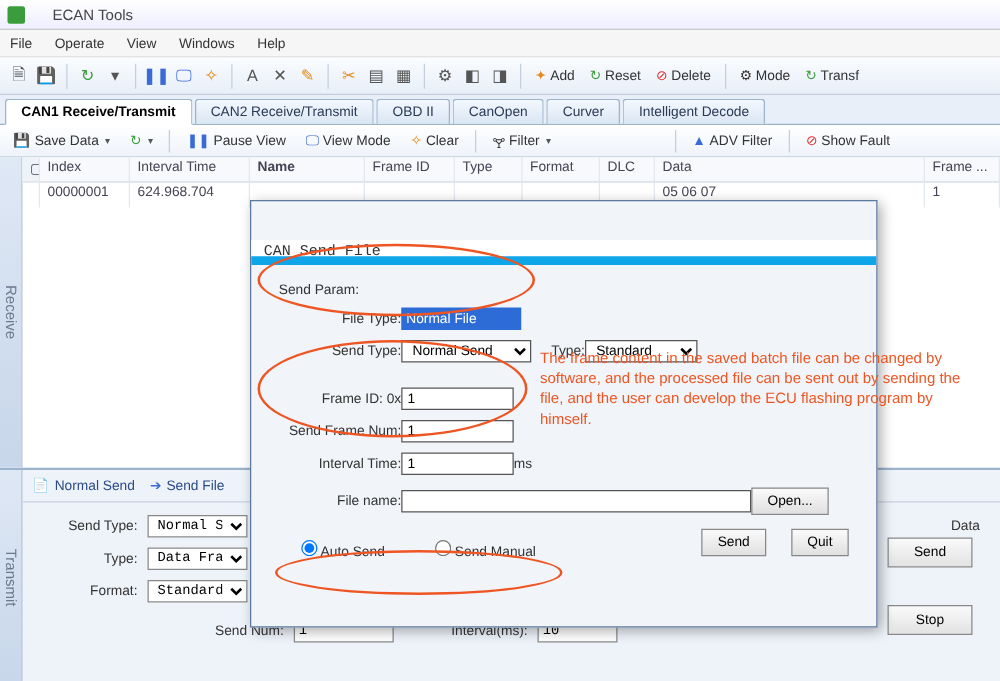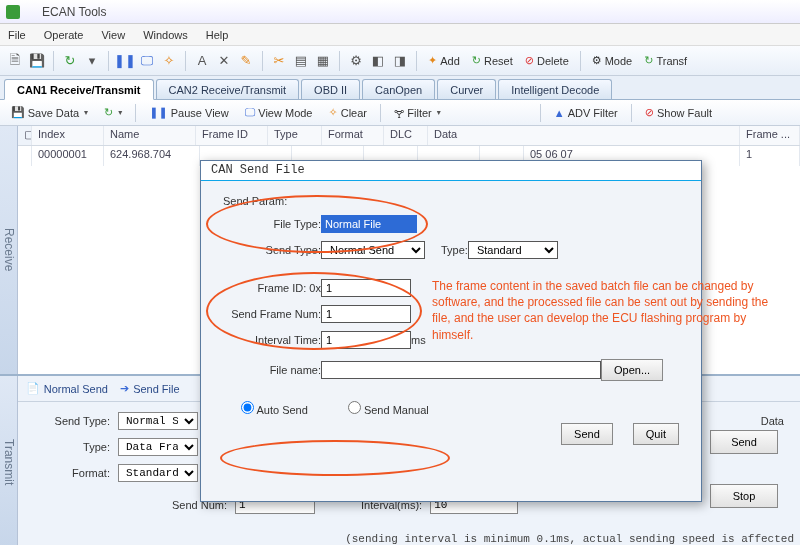--- a/index.html
+++ b/index.html
@@ -25,40 +25,40 @@
 .subtoolbar .btn { display: flex; align-items: center; gap: 3px; padding: 2px 5px; color: #333; }
 .subtoolbar .sep { width:1px; height:18px; background:#c5cfdc; margin:0 2px; }
 .ddarrow::after { content:"▾"; font-size:8px; margin-left:2px; color:#555; }
 
 .grid-area { position: relative; height: 248px; background: #fff; display: flex; }
 .side-receive { width: 18px; background: linear-gradient(#dfe8f5,#c7d6ea); writing-mode: vertical-rl; display:flex; align-items:center; justify-content:center; color:#6a7a8f; font-size:12px; border-right:1px solid #b5c2d6; }
 .grid { flex:1; }
 .grid-header { height: 20px; display: flex; border-bottom: 1px solid #d3dae3; background:#f7f9fc; }
 .grid-header div, .grid-row div { padding: 2px 6px; border-right: 1px solid #e3e8ef; color:#445; font-size:11px; white-space:nowrap; overflow:hidden; }
 .grid-header .sq { width:14px; background:#eef3fa; }
-.col-idx{width:72px;} .col-int{width:96px;} .col-name{width:92px;} .col-fid{width:72px;} .col-type{width:54px;} .col-fmt{width:62px;} .col-dlc{width:44px;} .col-data{flex:1;} .col-frame{width:60px;}
+.col-idx{width:72px;} .col-int{width:96px;} .col-name{width:92px;font-weight:bold;} .col-fid{width:72px;} .col-type{width:54px;} .col-fmt{width:62px;} .col-dlc{width:44px;} .col-data{flex:1;} .col-frame{width:60px;}
 .grid-row { height:20px; display:flex; color:#333; font-family: "Courier New", monospace; font-size:11px;}
 .grid-row .sq{width:14px;}
 
 .bottom-panel { background:#eef3fa; border-top:2px solid #9cb3cc; height:174px; display:flex; }
 .side-transmit { width:18px; background:linear-gradient(#dfe8f5,#c7d6ea); writing-mode:vertical-rl; display:flex; align-items:center; justify-content:center; color:#6a7a8f; font-size:12px; border-right:1px solid #b5c2d6; }
 .bottom-body { flex:1; display:flex; flex-direction:column; }
 .bottom-tabs { height:26px; display:flex; align-items:center; padding:0 8px; gap:12px; border-bottom:1px solid #c8d2df; }
 .bottom-tabs .bt { display:flex; align-items:center; gap:4px; color:#2a4a88; }
 .bottom-form { flex:1; padding:6px 16px 0; position:relative; }
 .frow { display:flex; align-items:center; height:26px; gap:8px; font-family:"Courier New",monospace; font-size:12px; color:#333;}
 .frow label{ width:76px; text-align:right;}
 .frow input[type=text], .frow select{ height:18px; border:1px solid #888; background:#fff; padding:0 3px; font-family:inherit; font-size:11px;}
 .rbtn { display:flex; gap:30px; position:absolute; right:22px; top:28px; flex-direction:column; align-items:center; }
 .rbtn button{ width:68px; height:24px; border:1px solid #888; background:linear-gradient(#fafafa,#e2e2e2); font-size:11px;}
 .footnote { position:absolute; bottom:3px; right:6px; font-family:"Courier New",monospace; font-size:11px; color:#444;}
 
 
 .dialog { position:absolute; left:200px; top:160px; width:502px; height:342px; background:#f1f4f9; border:1px solid #5a7a9f; box-shadow:3px 3px 10px rgba(0,0,0,0.35); z-index:40; }
-.dialog .dtitle{ height:20px; background:#fff; border-bottom:1px solid #0ea5e9; padding:2px 10px; font-family:"Courier New",monospace; font-size:12px; color:#333;}
+.dialog .dtitle{ height:20px; background:#fff; border-bottom:7px solid #0ea5e9; padding:2px 10px; font-family:"Courier New",monospace; font-size:12px; color:#333;margin-top:31px;}
 .dialog .dbody{ padding:8px 22px; font-family:"Courier New",monospace; font-size:12px; color:#333;}
 .dialog .dbody .lbl{ margin:6px 0 4px; }
 .dialog .drow{ display:flex; align-items:center; height:26px; gap:0;}
 .dialog .drow label{ width:98px; text-align:right; }
 .dialog .drow input[type=text], .dialog .drow select{ height:18px; border:1px solid #555; background:#fff; padding:0 4px; font-family:inherit; font-size:11px; }
 .dialog .sel{ background:#2d6bd6; color:#fff; padding:0 4px; height:18px; display:inline-flex; align-items:center; }
 .dialog .fname input{ width:280px; }
 .dialog .openbtn, .dialog .gbtn{ height:22px; padding:0 12px; border:1px solid #888; background:linear-gradient(#fafafa,#e0e0e0); font-family:inherit; font-size:11px;}
 .dialog .radios{ display:flex; gap:40px; margin:18px 0 18px 18px;}
 .dialog .bbtns{ display:flex; gap:20px; position:absolute; right:22px; bottom:56px;}
@@ -173,20 +173,21 @@
       <span>Show Fault</span>
     </span>
 </div>
 
 <div class="grid-area">
   <div class="side-receive">Receive</div>
   <div class="grid">
     <div class="grid-header">
       <div class="sq">▢</div>
       <div class="col-idx">Index</div>
+      <div class="col-int">Interval Time</div>
       <div class="col-name">Name</div>
       <div class="col-fid">Frame ID</div>
       <div class="col-type">Type</div>
       <div class="col-fmt">Format</div>
       <div class="col-dlc">DLC</div>
       <div class="col-data">Data</div>
       <div class="col-frame">Frame ...</div>
     </div>
     <div class="grid-row">
       <div class="sq"></div>
@@ -230,27 +231,26 @@
       <div class="frow">
         <label>Format:</label>
         <select style="width:80px"><option>Standard</option></select>
       </div>
       <div class="frow" style="margin-top:6px;">
         <span style="width:130px"></span>
         <label style="width:auto">Send Num:</label>
         <input type="text" style="width: 80px;" value="1">
         <span style="width:30px"></span>
         <label style="width:auto">Interval(ms):</label>
-        <input type="text" style="width: 88px;" value="10">
+        <input type="text" style="width: 64px;" value="10">
       </div>
       <div class="rbtn">
         <button>Send</button>
         <button>Stop</button>
       </div>
-      <div class="footnote">(sending interval is minimum 0.1ms, actual sending speed is affected</div>
     </div>
   </div>
 </div>
 
 <div class="dialog">
   <div class="dtitle">CAN Send File</div>
   <div class="dbody">
     <div class="lbl">Send Param:</div>
     <div class="drow">
       <label>File Type:</label>

